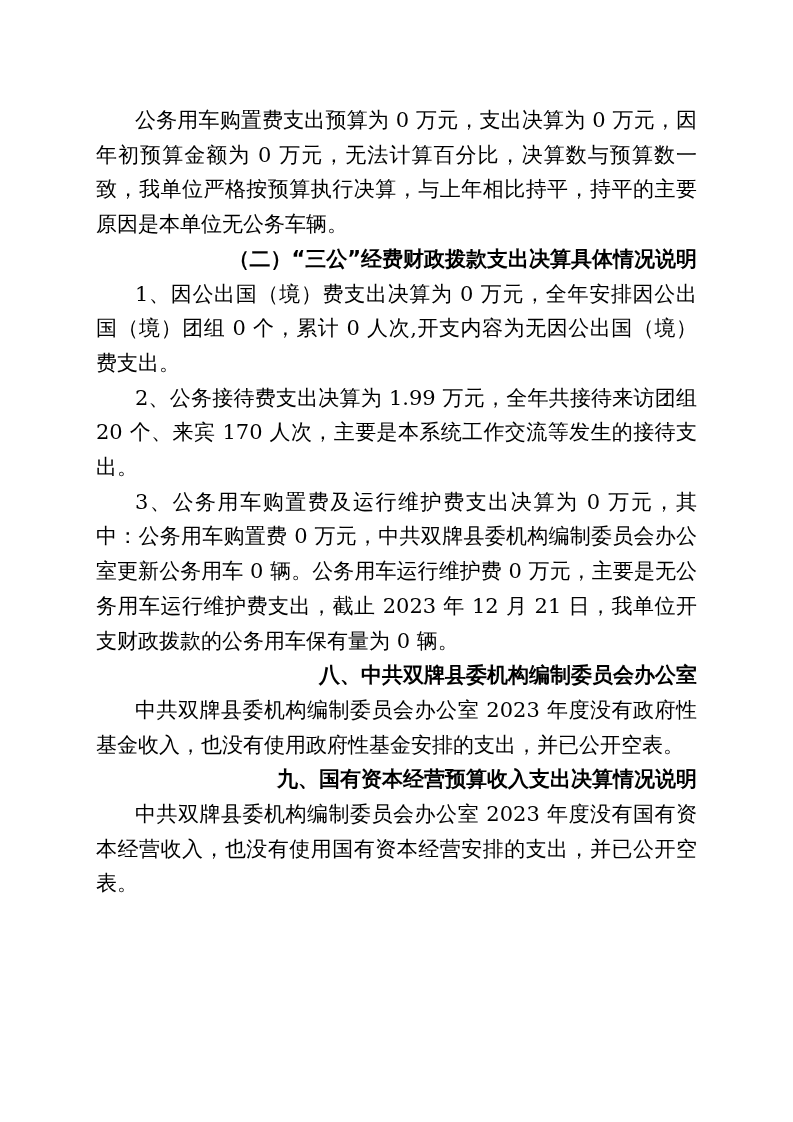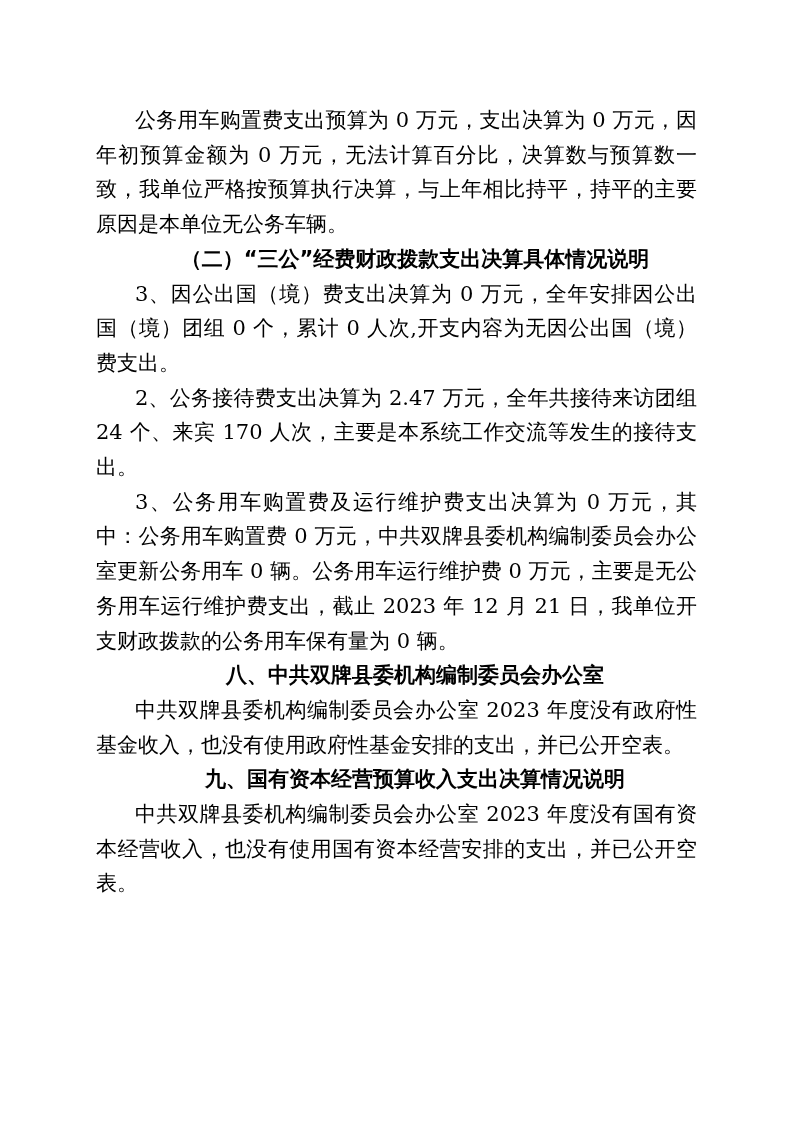--- a/index.html
+++ b/index.html
@@ -28,34 +28,34 @@
     line-height: 34.7px;
     text-align: justify;
     text-indent: 39px;
     font-family: "DejaVu Serif", "Liberation Serif", serif;
     font-weight: normal;
   }
   .heading {
     margin: 0;
     font-size: 21px;
     line-height: 34.7px;
-    text-align: center;
+    text-align: right;
     text-indent: 37px;
     font-weight: bold;
     font-family: "DejaVu Sans", "Liberation Sans", sans-serif;
   }
 </style>
 </head>
 <body>
 
 <div class="page">
   <div class="content" id="document-content">
       <p class="para">公务用车购置费支出预算为 0 万元，支出决算为 0 万元，因年初预算金额为 0 万元，无法计算百分比，决算数与预算数一致，我单位严格按预算执行决算，与上年相比持平，持平的主要原因是本单位无公务车辆。</p>
       <h3 class="heading">（二）“三公”经费财政拨款支出决算具体情况说明</h3>
-      <p class="para">3、因公出国（境）费支出决算为 0 万元，全年安排因公出国（境）团组 0 个，累计 0 人次,开支内容为无因公出国（境）费支出。</p>
-      <p class="para">2、公务接待费支出决算为 2.47 万元，全年共接待来访团组 24 个、来宾 170 人次，主要是本系统工作交流等发生的接待支出。</p>
+      <p class="para">1、因公出国（境）费支出决算为 0 万元，全年安排因公出国（境）团组 0 个，累计 0 人次,开支内容为无因公出国（境）费支出。</p>
+      <p class="para">2、公务接待费支出决算为 1.99 万元，全年共接待来访团组 20 个、来宾 170 人次，主要是本系统工作交流等发生的接待支出。</p>
       <p class="para">3、公务用车购置费及运行维护费支出决算为 0 万元，其中：公务用车购置费 0 万元，中共双牌县委机构编制委员会办公室更新公务用车 0 辆。公务用车运行维护费 0 万元，主要是无公务用车运行维护费支出，截止 2023 年 12 月 21 日，我单位开支财政拨款的公务用车保有量为 0 辆。</p>
       <h3 class="heading">八、中共双牌县委机构编制委员会办公室</h3>
       <p class="para">中共双牌县委机构编制委员会办公室 2023 年度没有政府性基金收入，也没有使用政府性基金安排的支出，并已公开空表。</p>
       <h3 class="heading">九、国有资本经营预算收入支出决算情况说明</h3>
       <p class="para">中共双牌县委机构编制委员会办公室 2023 年度没有国有资本经营收入，也没有使用国有资本经营安排的支出，并已公开空表。</p>
     </div>
 </div>
 
 </body></html>

